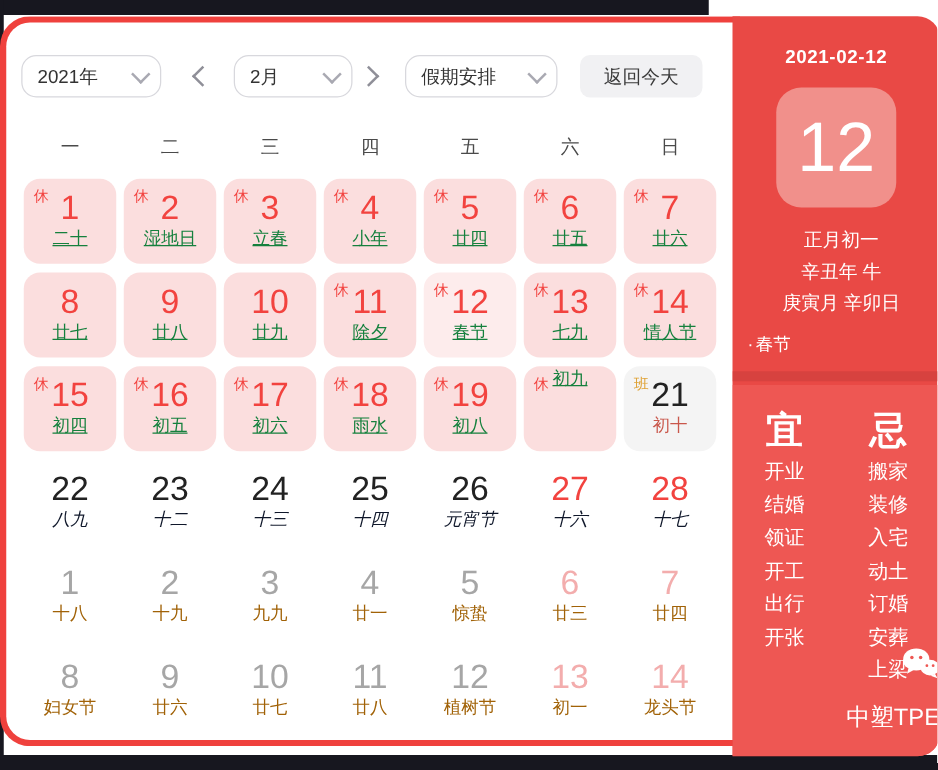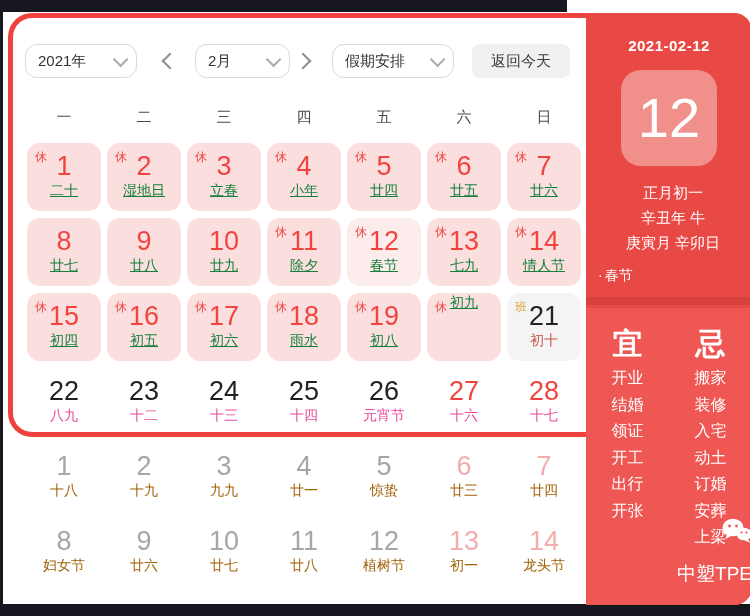--- a/index.html
+++ b/index.html
@@ -5,21 +5,21 @@
   html,body{margin:0;padding:0;}
   body{font-family:"Liberation Sans","DejaVu Sans",sans-serif;}
   #stage{position:relative;width:750px;height:616px;background:#ffffff;overflow:hidden;}
 
   
   .edge-top{position:absolute;left:0;top:0;width:567px;height:12px;background:#17171f;}
   .edge-left{position:absolute;left:0;top:0;width:3px;height:604px;background:#17171f;}
   .edge-bottom{position:absolute;left:0;top:604px;width:750px;height:12px;background:#17171f;}
 
   
-  .card{position:absolute;left:8px;top:13px;width:592px;height:424px;background:#fff;
+  .card{position:absolute;left:0;top:13px;width:592px;height:584px;background:#fff;
         border:5px solid #ef413d;border-right:none;border-radius:24px 0 0 24px;box-sizing:border-box;}
   .card-inner{padding:26px 0 0 12px;}
 
   .toolbar{display:flex;align-items:center;height:34px;margin-bottom:30px;}
   .select{height:34px;border:1px solid #d8d8dd;border-radius:12px;display:flex;align-items:center;
           justify-content:space-between;padding:0 12px;box-sizing:border-box;color:#333;
           font-size:15px;background:#fff;cursor:pointer;}
   .sel-year{width:112px;margin-right:20px;}
   .sel-month{width:95px;}
   .sel-holiday{width:122px;margin-right:18px;}
@@ -44,21 +44,21 @@
   .tag-rest{color:#f2433f;}
   .tag-work{color:#dfa235;}
 
   .cell.holiday,.cell.rest{background:#fbdede;}
   .cell.today{background:#fdecec;}
   .cell.work{background:#f4f4f4;}
   .cell.holiday .num,.cell.rest .num,.cell.today .num,.cell.weekend .num{color:#f2433f;}
   .cell.holiday .lunar,.cell.rest .lunar,.cell.today .lunar{color:#15803d;text-decoration:underline;}
   .cell.work .num,.cell.normal .num{color:#222;}
   .cell.work .lunar{color:#c9574b;}
-  .cell.normal .lunar,.cell.weekend .lunar{color:#ec4899;}
+  .cell.normal .lunar,.cell.weekend .lunar{color:#0f172a;font-style:italic;}
   .cell.next .num{color:#a6a6a6;}
   .cell.next-weekend .num{color:#f3adad;}
   .cell.next .lunar,.cell.next-weekend .lunar{color:#a16207;}
 
   
   .sidebar{position:absolute;left:586px;top:13px;width:166px;height:592px;background:#e94945;
            border-radius:0 18px 18px 0;color:#fff;overflow:hidden;}
   .side-date{text-align:center;margin-top:24px;font-size:15px;font-weight:bold;letter-spacing:.5px;}
   .big-card{width:96px;height:96px;margin:16px auto 0;background:#f1908b;border-radius:20px;
             display:flex;align-items:center;justify-content:center;}

